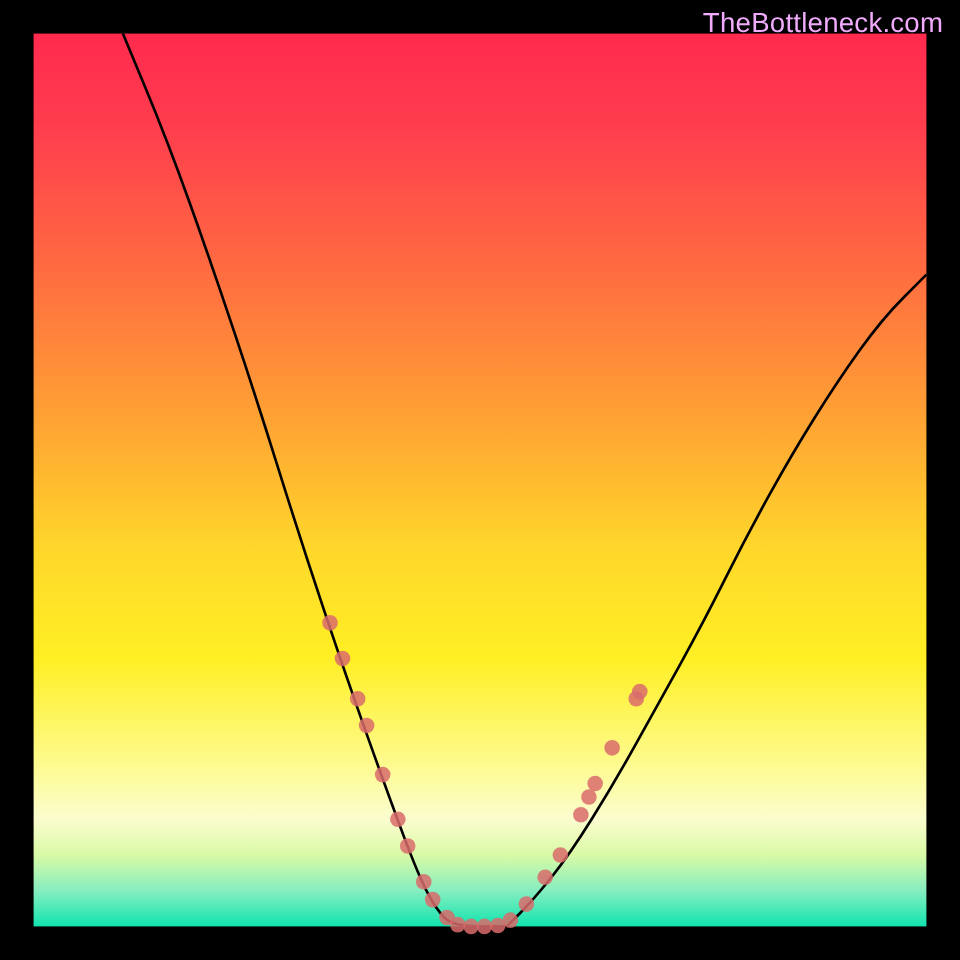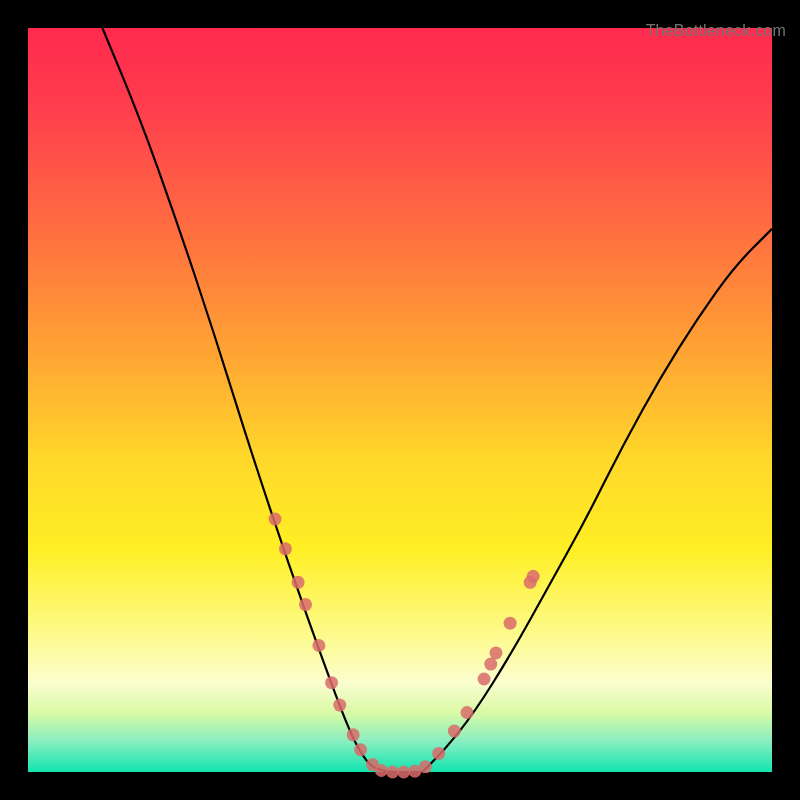--- a/index.html
+++ b/index.html
@@ -8,26 +8,25 @@
     width: 800px;
     height: 800px;
     background: #000;
     font-family: Arial, Helvetica, sans-serif;
     overflow: hidden;
   }
   .watermark {
     position: absolute;
     top: 6px;
     right: 14px;
-    color: #737373;
-    font-size: 16px;
+    color: #f0abfc;
+    font-size: 23px;
     font-weight: 400;
     letter-spacing: 0.2px;
     z-index: 5;
-    margin-top: 16px;
   }
   .frame {
     position: absolute;
     left: 28px;
     top: 28px;
     width: 744px;
     height: 744px;
     background: #000;
   }
   .gradient {

